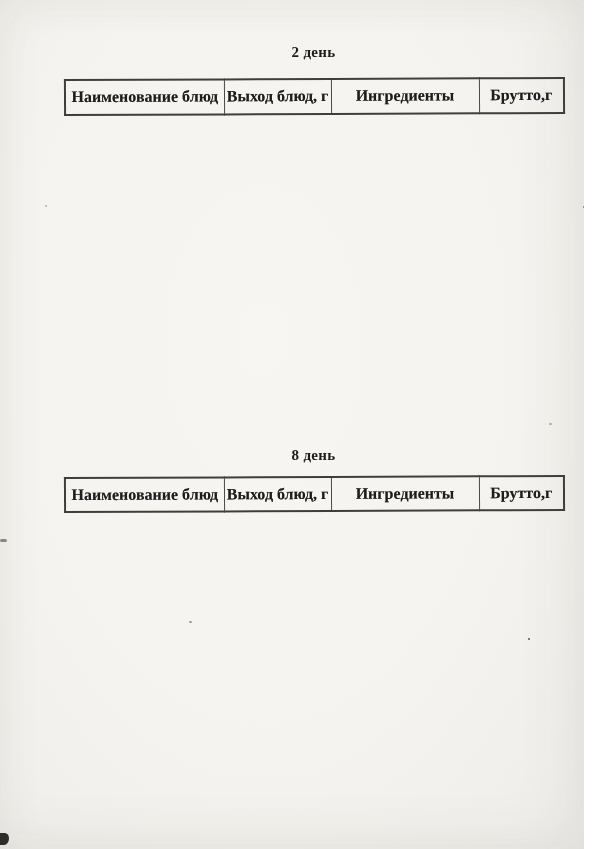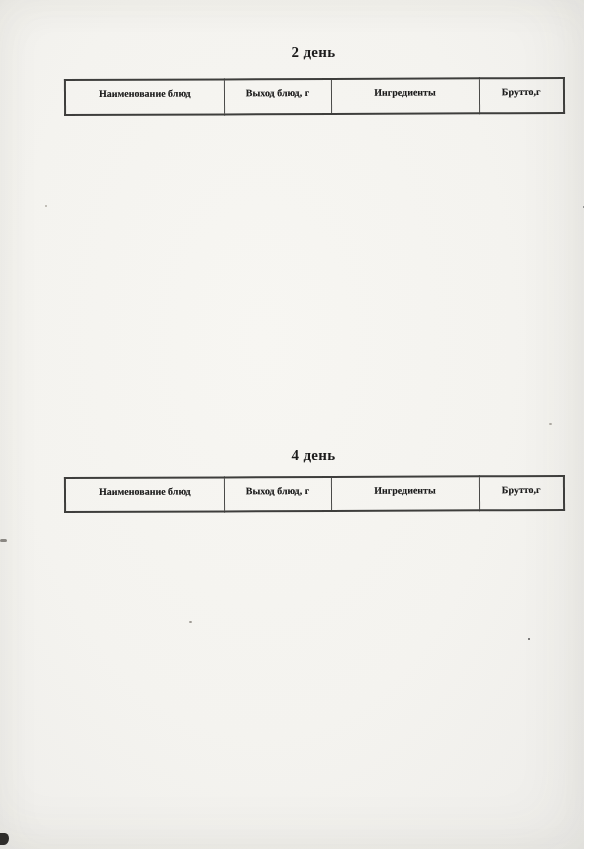--- a/index.html
+++ b/index.html
@@ -25,21 +25,21 @@
     border-collapse:collapse;
     background:transparent;
   }
   .menu-table th, .menu-table td{
     border:1px solid #4a4a48;
     box-sizing:border-box;
   }
   table.menu-table{ border:2px solid #3e3e3c; }
   .col-dish{width:159px}.col-yield{width:107px}.col-ing{width:148px}.col-gross{width:85px}
   .menu-table th{
-    font-weight:bold; font-size:10px; text-align:center;
+    font-weight:bold; font-size:16px; text-align:center;
     vertical-align:top; padding:7px 2px 0 2px; color:#1d1d1d;
   }
   .w1 thead tr{height:35px;}
   .w2 thead tr{height:34px;}
   
   .menu-table th, .menu-table td{ text-shadow:0 0 0.5px rgba(45,45,45,0.55); }
   .speck{ position:absolute; background:#555; border-radius:50%; }
   .corner-mark{
     position:absolute; left:0; top:833px; width:9px; height:12px;
     background:#2e2d2b; border-radius:0 45% 55% 0;
@@ -69,21 +69,21 @@
             <th>Наименование блюд</th>
             <th>Выход блюд, г</th>
             <th>Ингредиенты</th>
             <th>Брутто,г</th>
           </tr>
         </thead>
         <tbody></tbody>
       </table>
     </div>
 
-  <div class="doc-title" style="top:447px">4 день</div>
+  <div class="doc-title" style="top:447px">8 день</div>
 
   <div class="table-wrap w2">
       <table class="menu-table">
         <colgroup>
           <col class="col-dish">
           <col class="col-yield">
           <col class="col-ing">
           <col class="col-gross">
         </colgroup>
         <thead>

